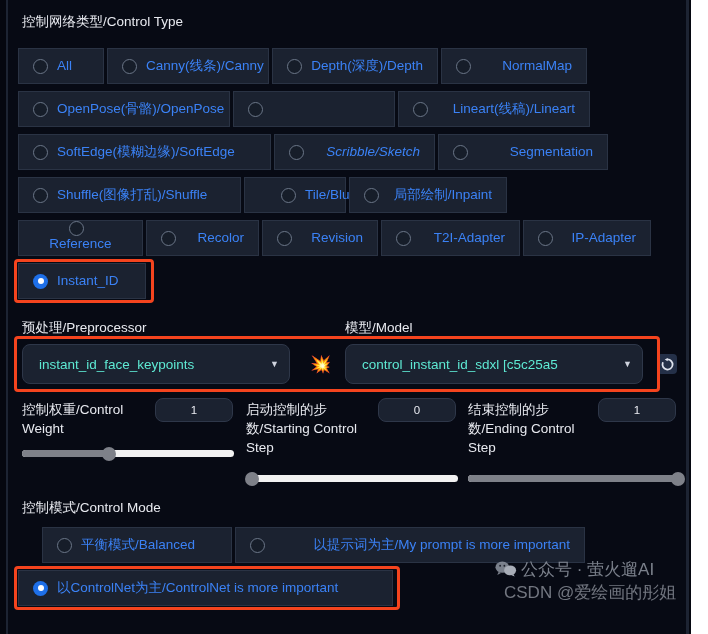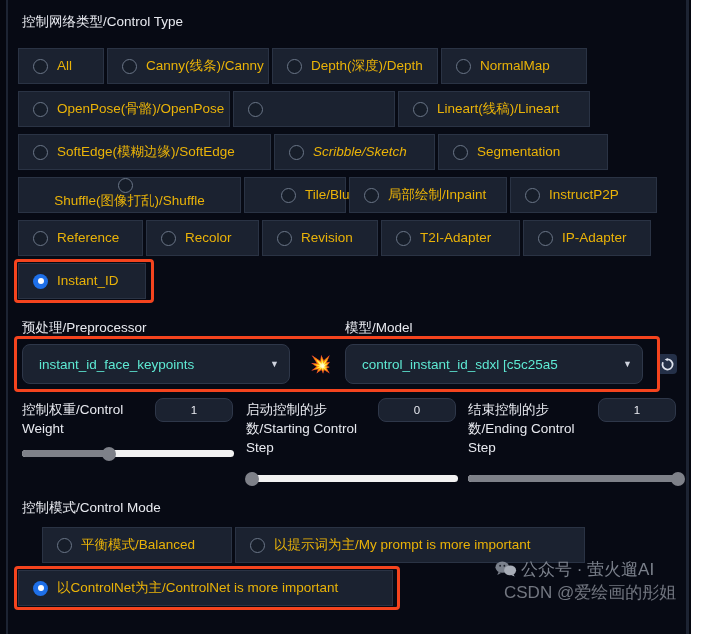--- a/index.html
+++ b/index.html
@@ -68,21 +68,21 @@
   .chip {
     display: flex;
     align-items: center;
     box-sizing: border-box;
     background: #1b2230;
     border: 1px solid #2a3344;
     padding: 0 14px;
     height: 36px;
     white-space: nowrap;
   }
-  .chip + .chip { margin-left: 3px; }
+  .chip + .chip { margin-left: 3px; justify-content: space-between; }
   .chip .radio {
     width: 15px; height: 15px;
     border-radius: 50%;
     box-sizing: border-box;
     border: 1.5px solid #6b7688;
     background: #161d29;
     flex: none;
     margin-right: 9px;
     position: relative;
   }
@@ -93,21 +93,21 @@
   .chip.selected .radio::after {
     content: "";
     position: absolute;
     left: 50%; top: 50%;
     width: 6px; height: 6px;
     margin: -3px 0 0 -3px;
     border-radius: 50%;
     background: #ffffff;
   }
   .chip .label {
-    color: #eab308;
+    color: #3b82f6;
     font-size: 13.5px;
     line-height: 16px;
   }
 
   
   .dropdown {
     position: absolute;
     box-sizing: border-box;
     background: #1b2230;
     border: 1px solid #2e3749;
@@ -276,40 +276,36 @@
       <span class="radio"></span>
       <span class="label">Scribble/Sketch</span>
     </div>
     <div class="chip" style="width:170px;">
       <span class="radio"></span>
       <span class="label">Segmentation</span>
     </div>
   </div>
 
   <div class="chip-row" style="left:18px; top:177px;">
-    <div class="chip" style="width:223px;flex-direction:column;">
+    <div class="chip" style="width:223px;">
       <span class="radio"></span>
       <span class="label">Shuffle(图像打乱)/Shuffle</span>
     </div>
     <div class="chip" style="width:102px;padding-left:36px;">
       <span class="radio"></span>
       <span class="label">Tile/Blur</span>
     </div>
     <div class="chip" style="width:158px;">
       <span class="radio"></span>
       <span class="label">局部绘制/Inpaint</span>
     </div>
-    <div class="chip" style="width:147px;">
-      <span class="radio"></span>
-      <span class="label">InstructP2P</span>
-    </div>
   </div>
 
   <div class="chip-row" style="left:18px; top:220px;">
-    <div class="chip" style="width:125px;">
+    <div class="chip" style="width:125px;flex-direction:column;">
       <span class="radio"></span>
       <span class="label">Reference</span>
     </div>
     <div class="chip" style="width:113px;">
       <span class="radio"></span>
       <span class="label">Recolor</span>
     </div>
     <div class="chip" style="width:116px;">
       <span class="radio"></span>
       <span class="label">Revision</span>

